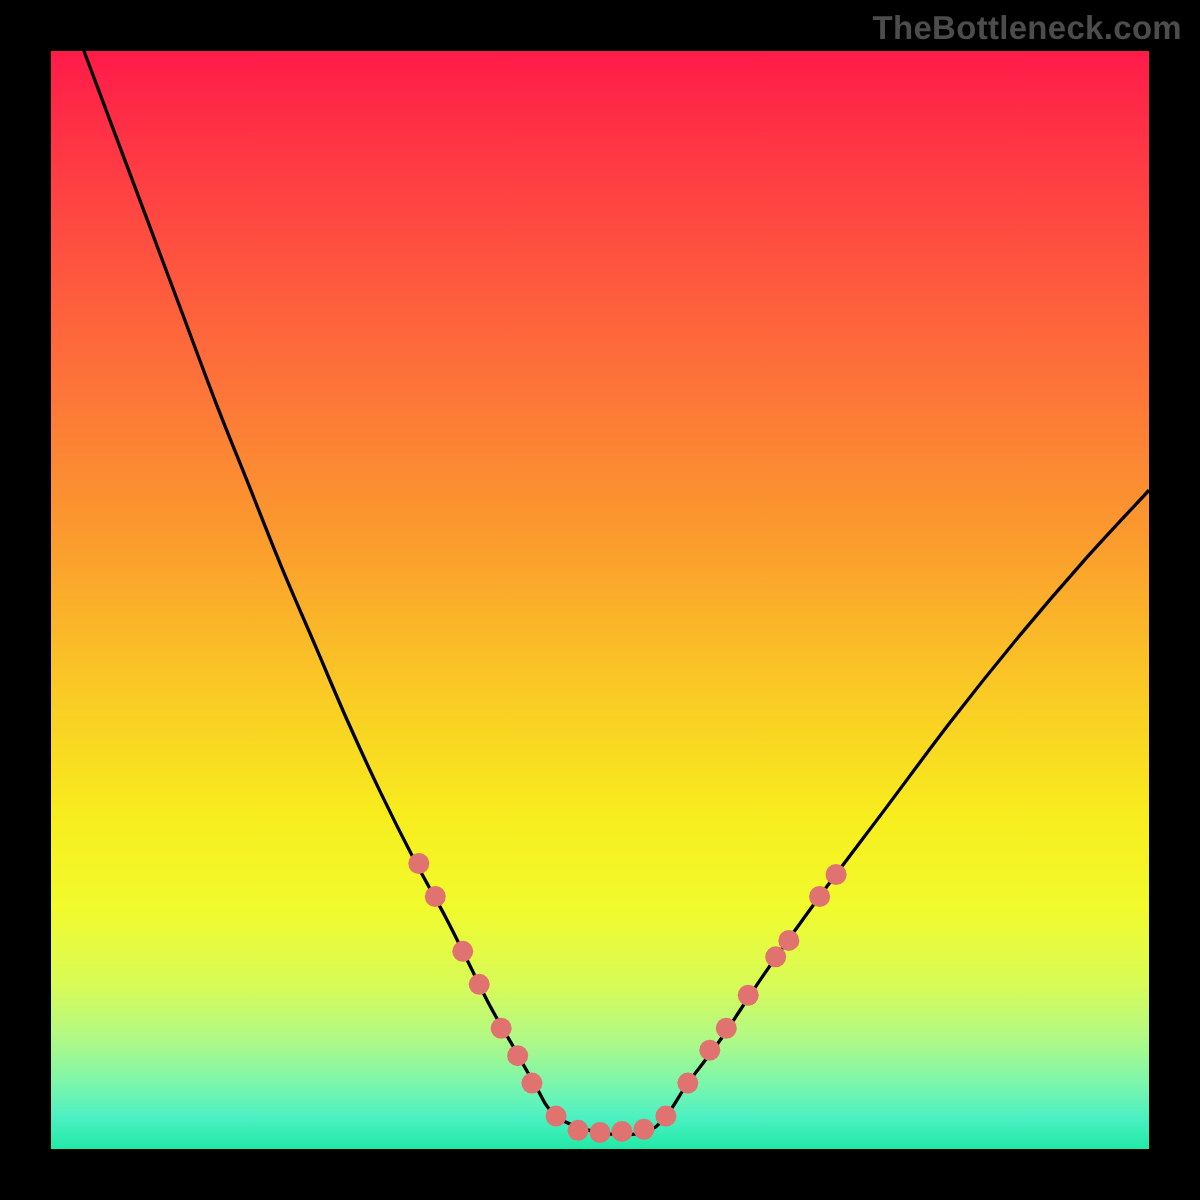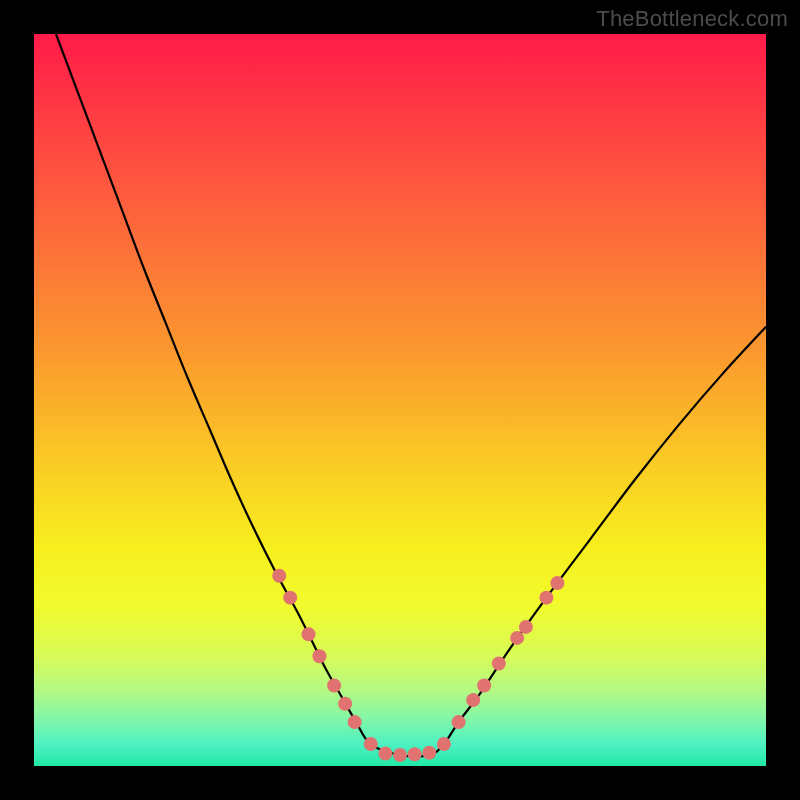--- a/index.html
+++ b/index.html
@@ -39,21 +39,21 @@
     inset: 0;
     z-index: 2;
   }
 
   .watermark {
     position: absolute;
     top: 6px;
     right: 12px;
     color: #4c4c4c;
     font-size: 22px;
-    font-weight: 400;
+    font-weight: 700;
     z-index: 10;
     user-select: none;
     letter-spacing: 0.2px;
   }
 </style>
 </head>
 <body>
 
 <div class="frame">
 

